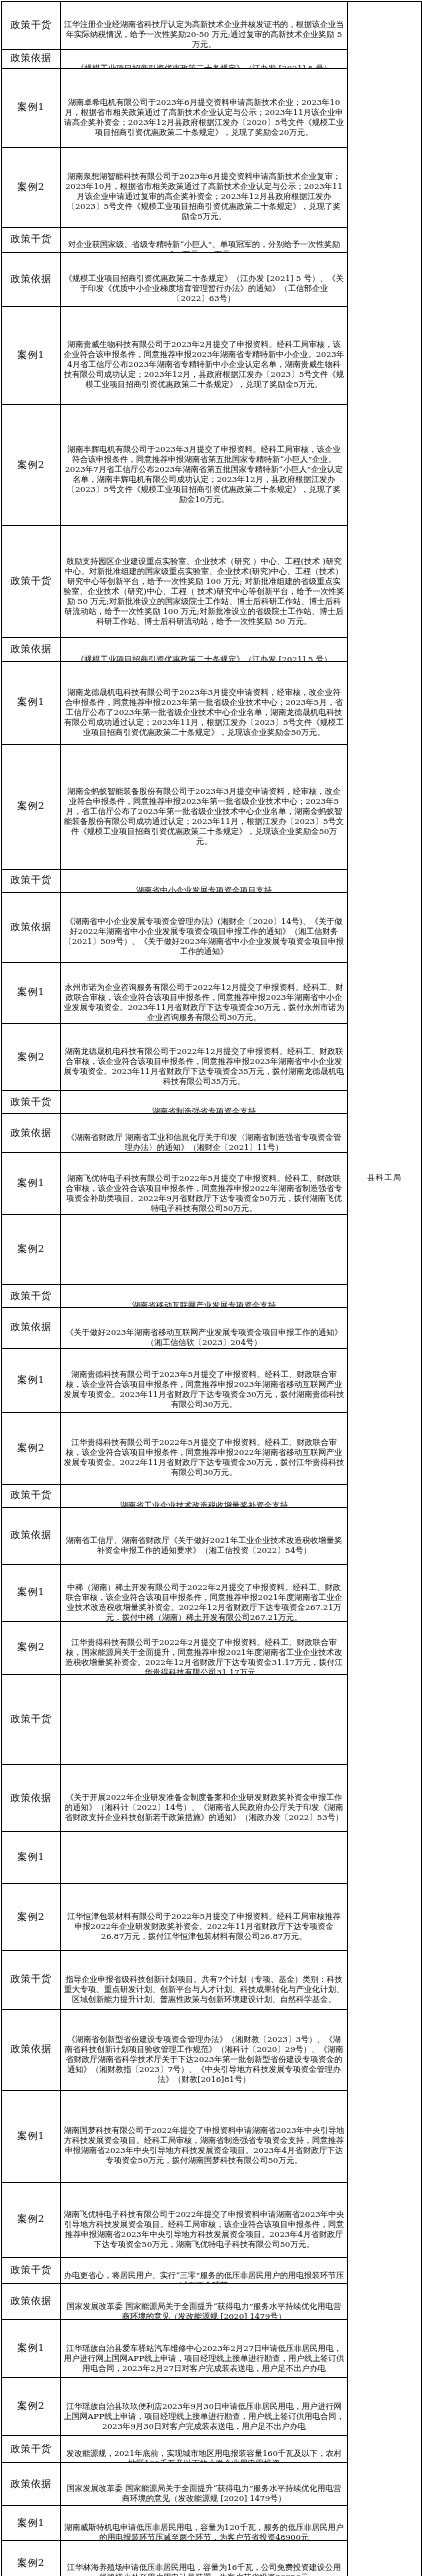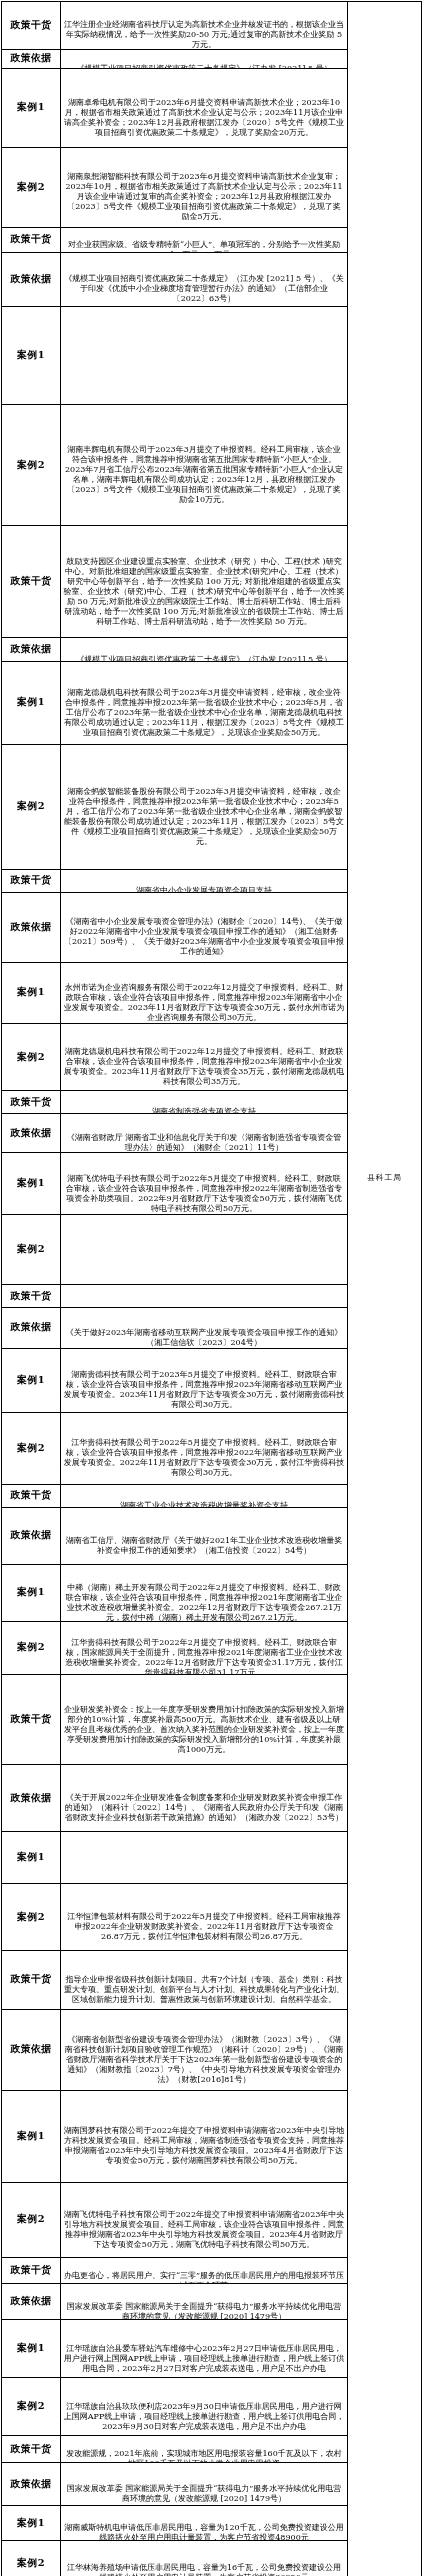--- a/index.html
+++ b/index.html
@@ -26,21 +26,21 @@
     box-sizing:border-box;
     border-bottom:0.5px solid #000;
     overflow:hidden;
   }
   .row.last{border-bottom:none;}
   .label{
     width:59px;
     box-sizing:border-box;
     border-right:0.5px solid #000;
     display:flex;align-items:center;justify-content:center;
-    font-weight:bold;
+    font-weight:normal;
     font-size:9.8px;
     letter-spacing:0.5px;
     flex-shrink:0;
   }
   .content{
     flex:1;
     display:flex;align-items:center;justify-content:center;
     box-sizing:border-box;
   }
   .content-text{
@@ -102,20 +102,23 @@
         </div>
       </div>
       <div class="row" style="height: 54px;">
         <div class="label">政策依据</div>
         <div class="content">
           <div class="content-text">《规模工业项目招商引资优惠政策二十条规定》（江办发 [2021] 5 号）、《关于印发《优质中小企业梯度培育管理暂行办法》的通知》（工信部企业〔2022〕63号）</div>
         </div>
       </div>
       <div class="row" style="height: 99px;">
         <div class="label">案例1</div>
+        <div class="content">
+          <div class="content-text">湖南贵威生物科技有限公司于2023年2月提交了申报资料。经科工局审核，该企业符合该申报条件，同意推荐申报2023年湖南省专精特新中小企业。2023年4月省工信厅公布2023年湖南省专精特新中小企业认定名单，湖南贵威生物科技有限公司成功认定；2023年12月，县政府根据江发办〔2023〕5号文件《规模工业项目招商引资优惠政策二十条规定》，兑现了奖励金5万元。</div>
+        </div>
       </div>
       <div class="row" style="height: 121px;">
         <div class="label">案例2</div>
         <div class="content">
           <div class="content-text">湖南丰辉电机有限公司于2023年3月提交了申报资料。经科工局审核，该企业符合该申报条件，同意推荐申报湖南省第五批国家专精特新“小巨人”企业。2023年7月省工信厅公布2023年湖南省第五批国家专精特新“小巨人”企业认定名单，湖南丰辉电机有限公司成功认定；2023年12月，县政府根据江发办〔2023〕5号文件《规模工业项目招商引资优惠政策二十条规定》，兑现了奖励金10万元。</div>
         </div>
       </div>
       <div class="row" style="height: 112px;">
         <div class="label">政策干货</div>
         <div class="content">
@@ -180,20 +183,23 @@
         <div class="label">案例1</div>
         <div class="content">
           <div class="content-text">湖南飞优特电子科技有限公司于2022年5月提交了申报资料。经科工、财政联合审核，该企业符合该项目申报条件，同意推荐申报2022年湖南省制造强省专项资金补助类项目。2022年9月省财政厅下达专项资金50万元，拨付湖南飞优特电子科技有限公司50万元。</div>
         </div>
       </div>
       <div class="row" style="height: 70px;">
         <div class="label">案例2</div>
       </div>
       <div class="row" style="height: 23px;">
         <div class="label">政策干货</div>
+        <div class="content">
+          <div class="content-text">湖南省移动互联网产业发展专项资金支持</div>
+        </div>
       </div>
       <div class="row" style="height: 41px;">
         <div class="label">政策依据</div>
         <div class="content">
           <div class="content-text">《关于做好2023年湖南省移动互联网产业发展专项资金项目申报工作的通知》（湘工信信软〔2023〕204号）</div>
         </div>
       </div>
       <div class="row" style="height: 64px;">
         <div class="label">案例1</div>
         <div class="content">
@@ -225,23 +231,20 @@
         </div>
       </div>
       <div class="row" style="height: 54px;">
         <div class="label">案例2</div>
         <div class="content">
           <div class="content-text">江华贵得科技有限公司于2022年2月提交了申报资料。经科工、财政联合审核，国家能源局关于全面提升，同意推荐申报2021年度湖南省工业企业技术改造税收增量奖补资金。2022年12月省财政厅下达专项资金31.17万元，拨付江华贵得科技有限公司31.17万元。</div>
         </div>
       </div>
       <div class="row" style="height: 90px;">
         <div class="label">政策干货</div>
-        <div class="content">
-          <div class="content-text">企业研发奖补资金：按上一年度享受研发费用加计扣除政策的实际研发投入新增部分的10%计算，年度奖补最高500万元。高新技术企业、建有省级及以上研发平台且考核优秀的企业、首次纳入奖补范围的企业研发奖补资金，按上一年度享受研发费用加计扣除政策的实际研发投入新增部分的10%计算，年度奖补最高1000万元。</div>
-        </div>
       </div>
       <div class="row" style="height: 67px;">
         <div class="label">政策依据</div>
         <div class="content">
           <div class="content-text">《关于开展2022年企业研发准备金制度备案和企业研发财政奖补资金申报工作的通知》（湘科计〔2022〕14号）、《湖南省人民政府办公厅关于印发《湖南省财政支持企业科技创新若干政策措施》的通知》（湘政办发〔2022〕53号）</div>
         </div>
       </div>
       <div class="row" style="height: 52px;">
         <div class="label">案例1</div>
       </div>
@@ -307,21 +310,21 @@
       </div>
       <div class="row" style="height: 43px;">
         <div class="label">政策依据</div>
         <div class="content">
           <div class="content-text">国家发展改革委 国家能源局关于全面提升“获得电力”服务水平持续优化用电营商环境的意见（发改能源规 [2020] 1479号）</div>
         </div>
       </div>
       <div class="row" style="height: 35px;">
         <div class="label">案例1</div>
         <div class="content">
-          <div class="content-text">湖南威斯特机电申请低压非居民用电，容量为120千瓦，公司免费投资建设公用线路搭火处至用户用电计量装置，为客户节省投资48900元</div>
+          <div class="content-text">湖南威斯特机电申请低压非居民用电，容量为120千瓦，服务的低压非居民用户的用电报装环节压减至两个环节，为客户节省投资48900元</div>
         </div>
       </div>
       <div class="row last" style="height: 44px;">
         <div class="label">案例2</div>
         <div class="content">
           <div class="content-text">江华林海养殖场申请低压非居民用电，容量为16千瓦，公司免费投资建设公用线路搭火处至用户用电计量装置，为客户节省投资36850元</div>
         </div>
       </div>
     </div>
   <div class="side-column">

